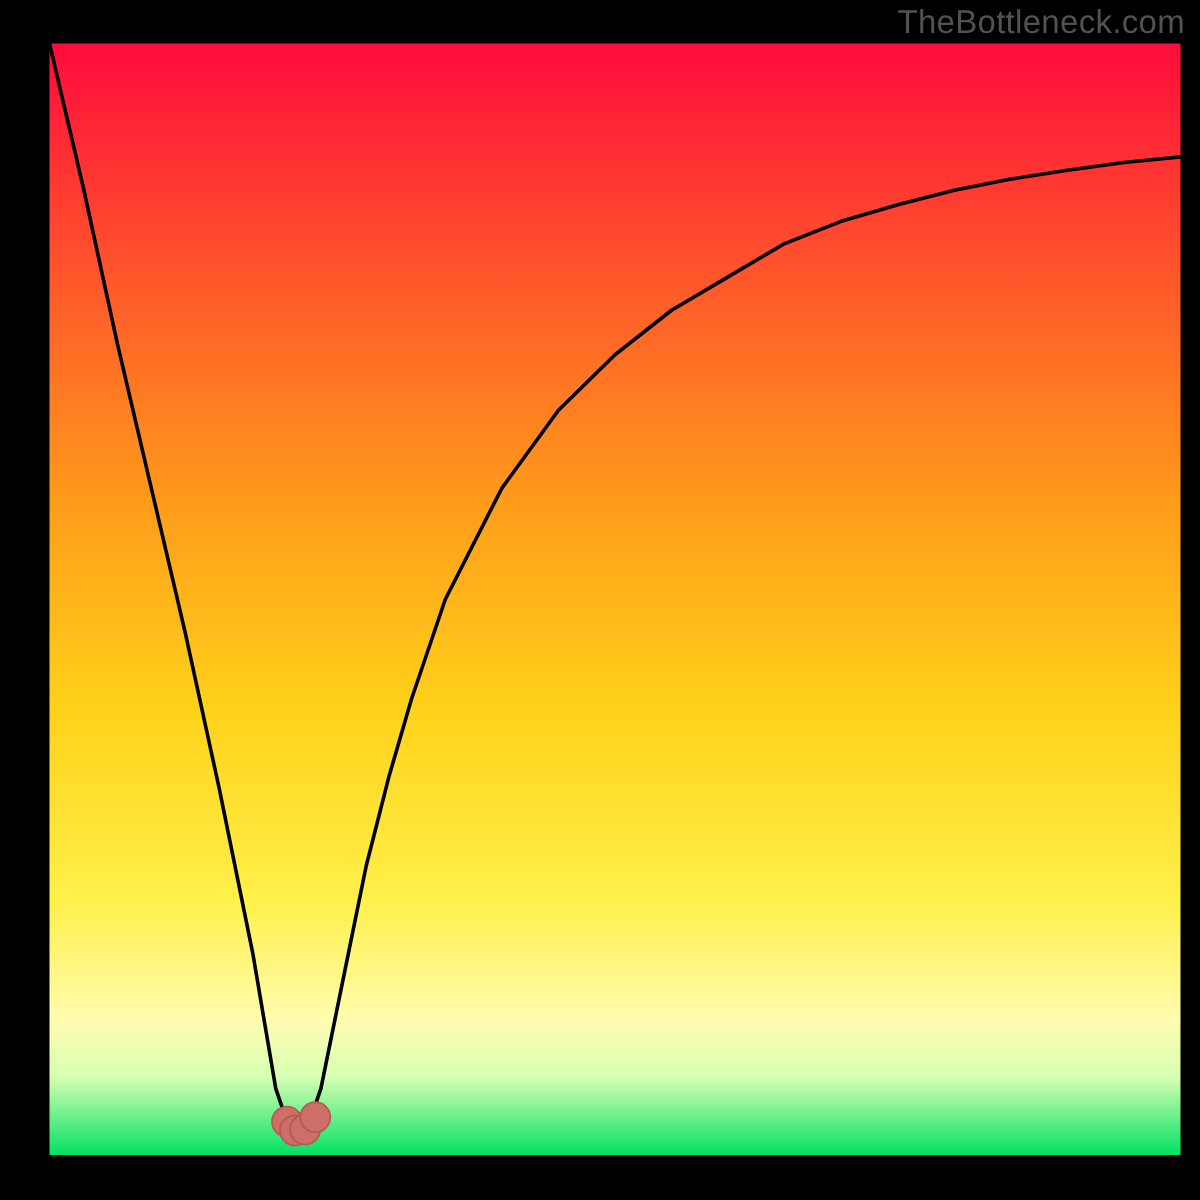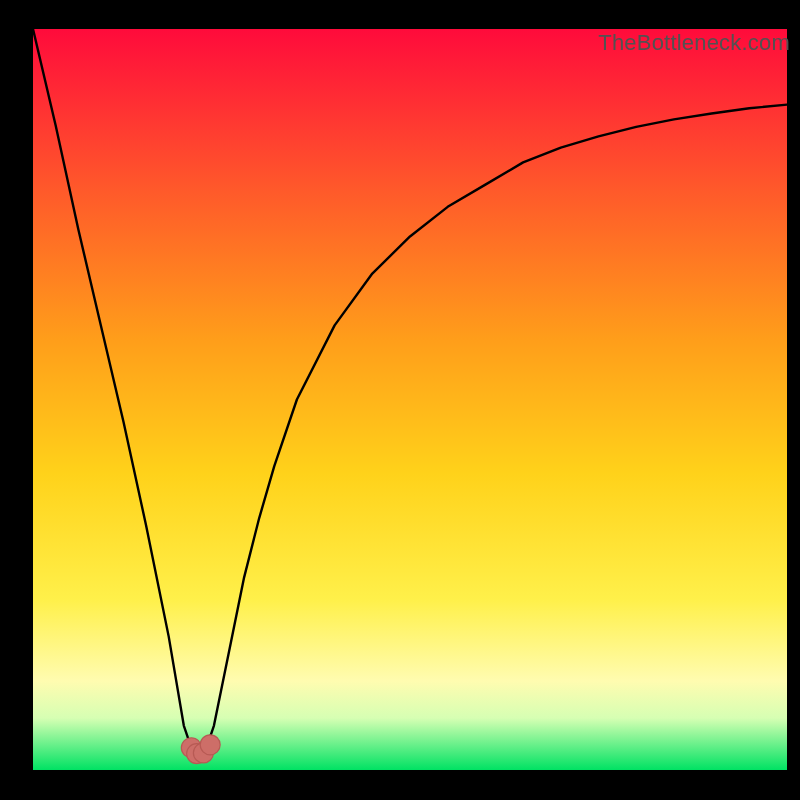--- a/index.html
+++ b/index.html
@@ -18,21 +18,20 @@
   }
   .watermark {
     position: absolute;
     top: 2px;
     right: 10px;
     font-family: Arial, Helvetica, sans-serif;
     font-size: 22px;
     color: #525252;
     font-weight: 500;
     letter-spacing: 0.2px;
-    margin-top: 28px;
   }
   svg {
     display: block;
   }
 </style>
 </head>
 <body>
 <div class="frame">
 
 <svg id="chart-svg" width="800" height="800" viewBox="0 0 800 800">

